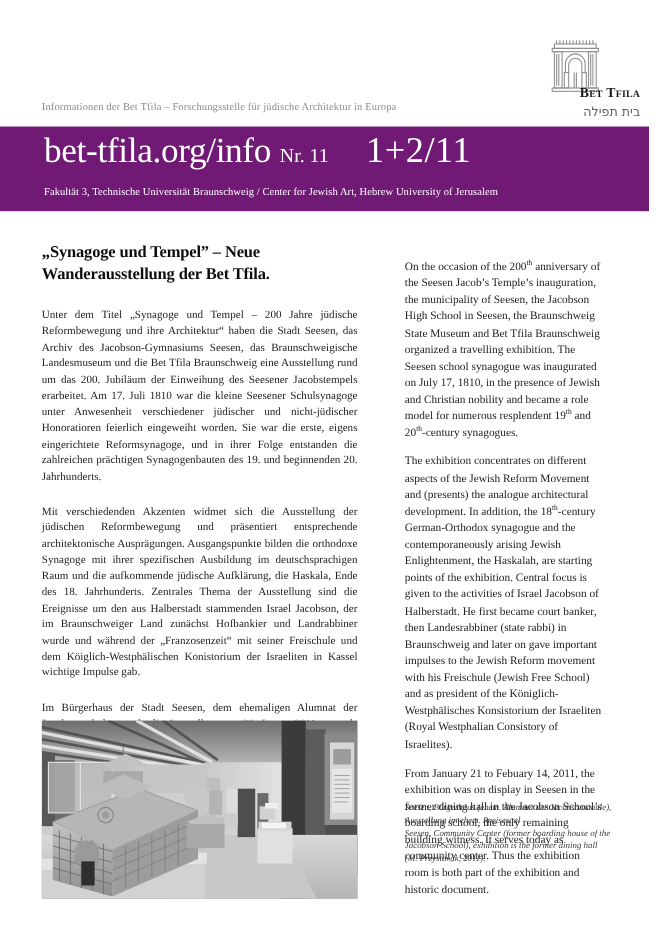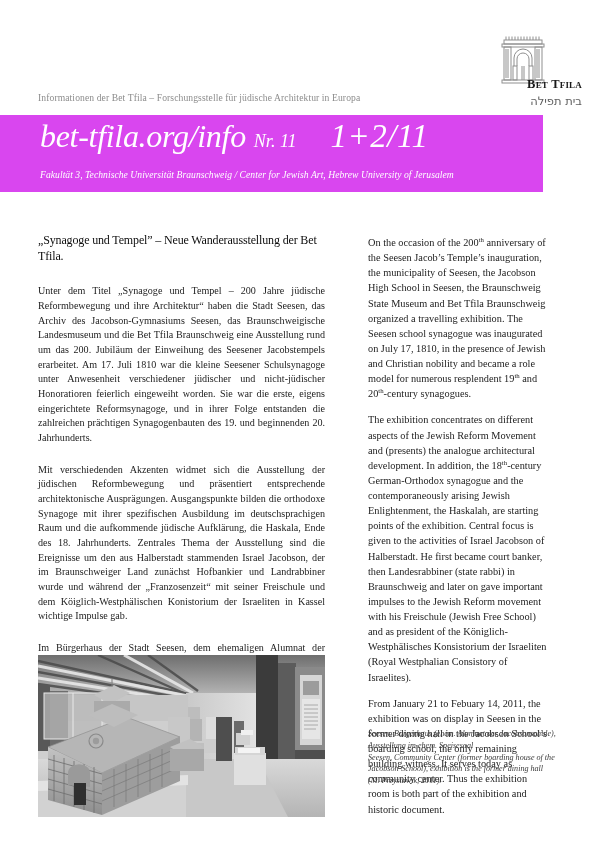--- a/index.html
+++ b/index.html
@@ -66,24 +66,23 @@
     font-size: 9.6px;
     color: #8c8c8c;
     letter-spacing: 0.1px;
     white-space: nowrap;
   }
 
   .title-bar {
     position: absolute;
     left: 0;
     top: 115px;
-    width: 543px;
+    width: 590px;
     height: 77px;
-    background: #d946ef;
-    font-style: italic;
+    background: #701a75;
   }
   .title-bar-inner {
     position: relative;
     width: 100%;
     height: 100%;
   }
   .title-main-row {
     position: absolute;
     left: 40px;
     top: 5px;
@@ -129,24 +128,24 @@
     height: 638px;
   }
   .col {
     position: absolute;
     top: 0;
   }
   .col-left  { left: 38px;  width: 287px; }
   .col-right { left: 368px; width: 182px; }
 
   .headline-de {
-    font-size: 12px;
-    font-weight: normal;
+    font-size: 15px;
+    font-weight: bold;
     line-height: 1.34;
-    margin: 22px 0 0 0;
+    margin: 10px 0 0 0;
     letter-spacing: -0.15px;
     color: #0d0d0d;
   }
   .headline-en {
     font-size: 13.6px;
     font-weight: normal;
     line-height: 1.36;
     margin: 3px 0 0 0;
     letter-spacing: -0.1px;
     color: #1a1a1a;

